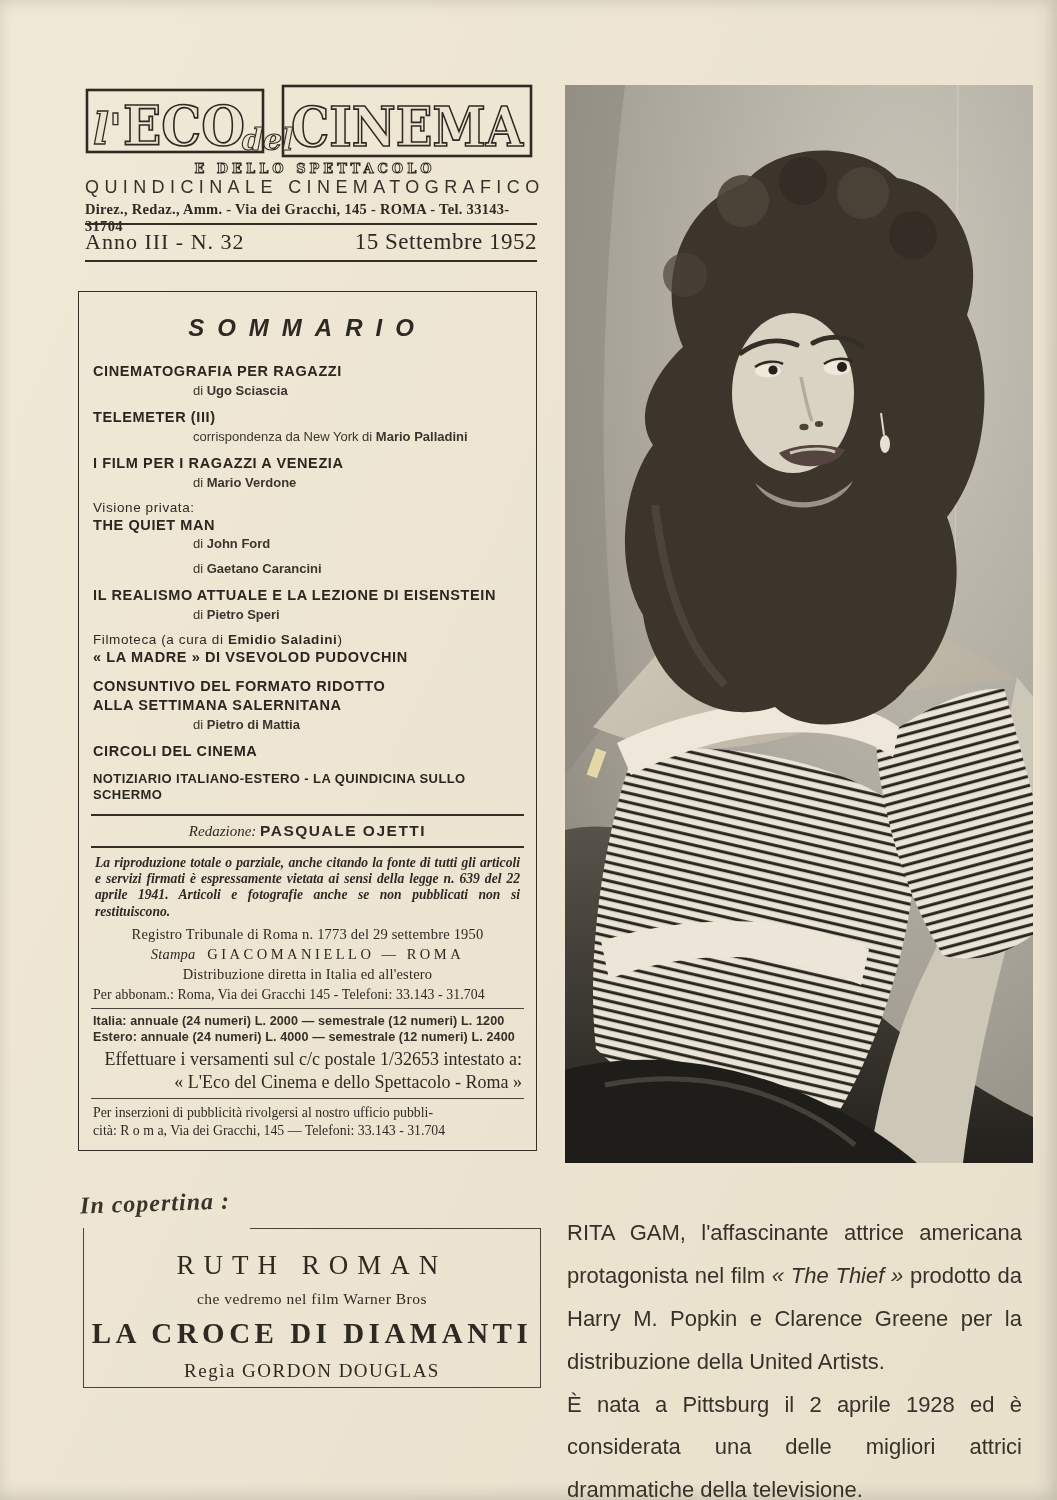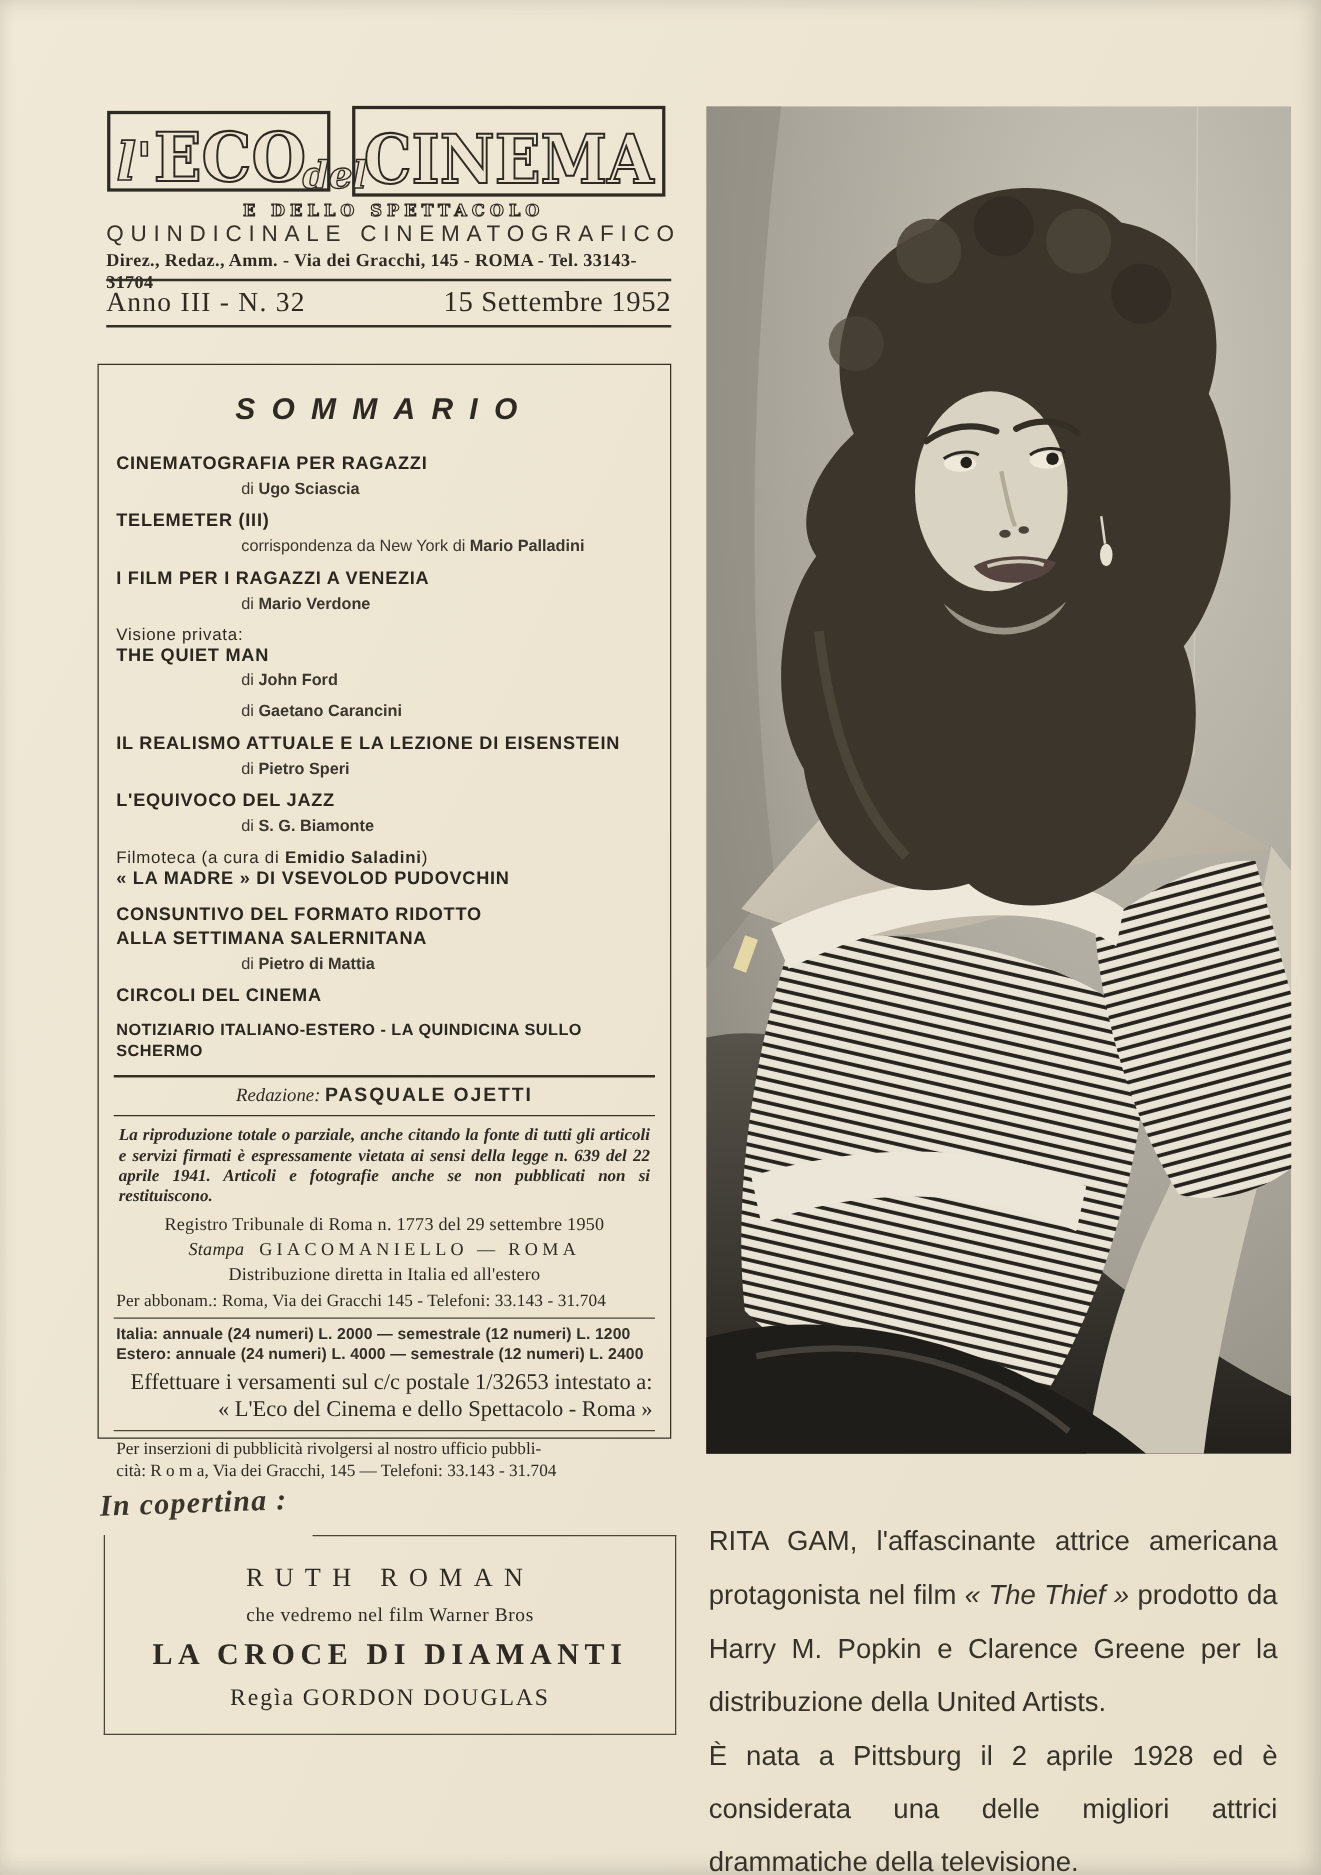--- a/index.html
+++ b/index.html
@@ -49,23 +49,23 @@
     margin:2px 0; white-space:nowrap; letter-spacing:.1px; color:#332f28;}
   .vers{text-align:right; font-size:18px; line-height:1.25; margin:4px 0;}
   .pubb{font-size:13.8px; line-height:1.3; margin:4px 0 0 0; text-align:justify;}
   .thin{height:1.2px; background:#4a443a; margin:5px -2px;}
   
   .incop{left:80px; top:1190px; font-style:italic; font-weight:bold; font-size:24px;
     letter-spacing:1px; transform:rotate(-2deg); color:#3a352c;}
   .coverbox{left:83px; top:1228px; width:458px; height:160px; border:1.3px solid #4a443a;
     border-top:none; box-sizing:border-box; text-align:center;}
   .coverbox-top{left:250px; top:1228px; width:291px; height:1.3px; background:#4a443a;}
-  .cov-name{font-size:21px; letter-spacing:9px; margin-top:22px; color:#2f2b23;}
+  .cov-name{font-size:27px; letter-spacing:9px; margin-top:22px; color:#2f2b23;}
   .cov-sub{font-size:15.5px; margin-top:9px; letter-spacing:.5px;}
-  .cov-film{font-size:24px; font-weight:bold; letter-spacing:4.5px; margin-top:9px;text-align:center;}
+  .cov-film{font-size:29px; font-weight:bold; letter-spacing:4.5px; margin-top:9px;text-align:center;}
   .cov-dir{font-size:19px; letter-spacing:1.5px; margin-top:10px;}
   
   .photo{left:565px; top:85px; width:468px; height:1078px;}
   .caption{left:567px; top:1212px; width:455px; font-family:"Liberation Sans",sans-serif;
     font-size:22px; line-height:1.95; text-align:justify; color:#36322a;}
   .caption p{margin:0;}
   .caption .film{font-style:italic;}
 </style>
 </head>
 <body>
@@ -115,24 +115,20 @@
           <div class="toc-pre">Visione privata:</div>
           <div class="toc-title">THE QUIET MAN</div>
           <div class="toc-author">di <b>John Ford</b></div>
         </div>
         <div class="toc-entry">
           <div class="toc-author">di <b>Gaetano Carancini</b></div>
         </div>
         <div class="toc-entry">
           <div class="toc-title">IL REALISMO ATTUALE E LA LEZIONE DI EISENSTEIN</div>
           <div class="toc-author">di <b>Pietro Speri</b></div>
-        </div>
-        <div class="toc-entry">
-          <div class="toc-title">L'EQUIVOCO DEL JAZZ</div>
-          <div class="toc-author">di <b>S. G. Biamonte</b></div>
         </div>
         <div class="toc-entry">
           <div class="toc-pre">Filmoteca (a cura di <b>Emidio Saladini</b>)</div>
           <div class="toc-title">« LA MADRE » DI VSEVOLOD PUDOVCHIN</div>
         </div>
         <div class="toc-entry">
           <div class="toc-title">CONSUNTIVO DEL FORMATO RIDOTTO</div>
           <div class="toc-title">ALLA SETTIMANA SALERNITANA</div>
           <div class="toc-author">di <b>Pietro di Mattia</b></div>
         </div>

